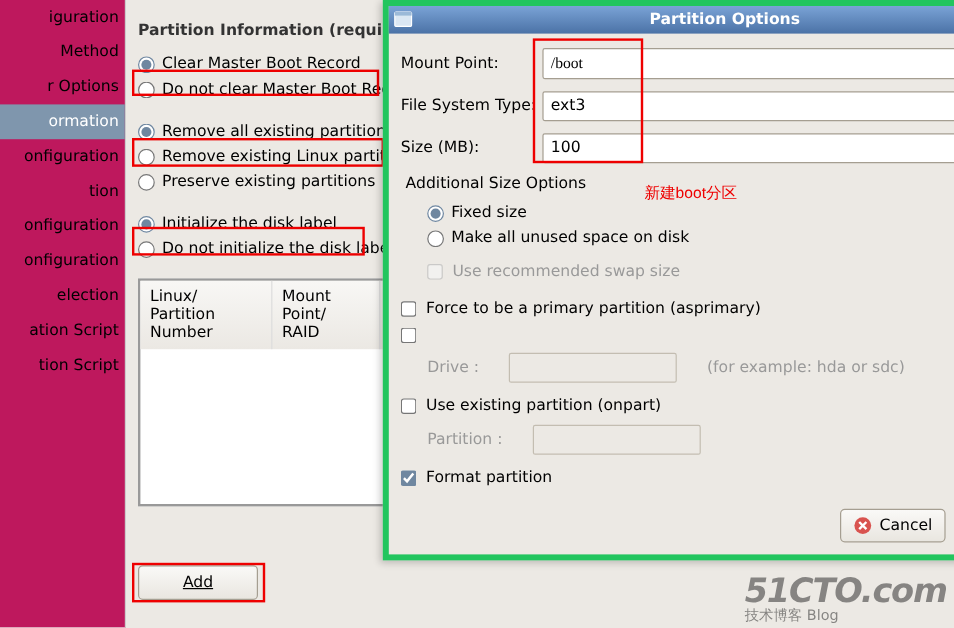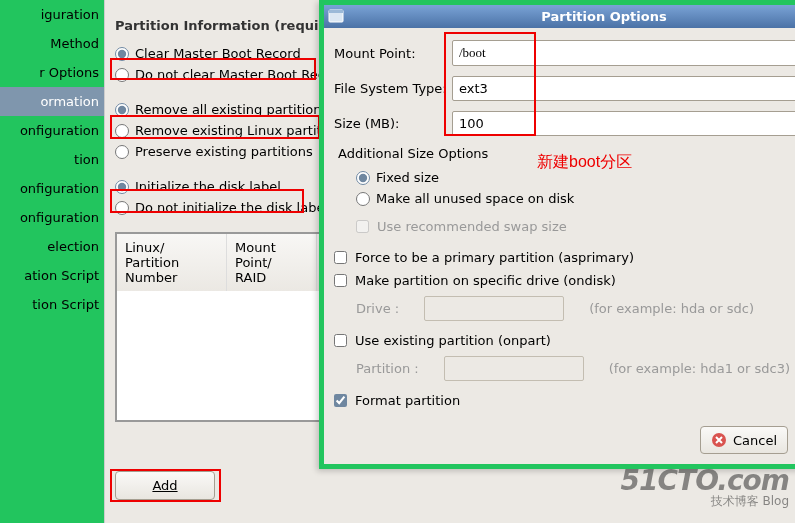--- a/index.html
+++ b/index.html
@@ -1,20 +1,20 @@
 <!DOCTYPE html>
 <html><head>
   <meta charset="utf-8">
   <style>
     * { box-sizing: border-box; margin: 0; padding: 0; font-family: "DejaVu Sans", Arial, sans-serif; font-size: 13px; }
     body { background: #ece9e4; width: 795px; height: 523px; overflow: hidden; position: relative; }
     
     .main-window { display: flex; height: 523px; position: relative; }
     
-    .sidebar { width: 105px; background: #22c55e; border-right: 1px solid #ccc; }
+    .sidebar { width: 105px; background: #be185d; border-right: 1px solid #ccc; }
     .sidebar-item { padding: 7px 5px 7px 5px; cursor: pointer; overflow: hidden; white-space: nowrap; text-align: right; }
     .sidebar-item.active { background: #7f96ad; color: #fff; }
     
     .content { flex: 1; padding: 8px 10px; position: relative; }
     .content-header { font-weight: bold; margin-bottom: 10px; padding-top: 10px; color: #333; }
     
     .radio-group { margin-bottom: 14px; }
     .radio-row { display: flex; align-items: center; padding: 3px 0; gap: 6px; }
     .radio-row input[type=radio] { width: 14px; height: 14px; }
     
@@ -50,22 +50,22 @@
     .dim { color: #999; }
     .disabled input { color: #999; }
     
     .aux-input { border: 1px solid #c3bdb1; border-radius: 2px; padding: 4px 6px; background: #fff; width: 140px; }
     .aux-input.dim-box { background: #ece9e4; color: #aaa; }
     
     .dlg-btns { display: flex; justify-content: flex-end; gap: 8px; padding: 6px 10px 10px; }
     .dlg-btn { background: linear-gradient(#faf9f7,#e9e6e0); border: 1px solid #a59e91; border-radius: 4px; padding: 5px 10px; display: flex; align-items: center; gap: 6px; cursor: pointer; min-width: 78px; justify-content: center; }
     .ico { width: 16px; height: 16px; }
     
-    .annot { position: absolute; color: #e00; font-size: 16px; font-family: sans-serif; }
-    .watermark { position: absolute; right: 6px; bottom: 16px; opacity: .55; text-align: right; line-height: 1; }
+    .annot { position: absolute; color: #e00; font-size: 13px; font-family: sans-serif; }
+    .watermark { position: absolute; right: 6px; bottom: 4px; opacity: .55; text-align: left; line-height: 1; }
     .wm-main { font-size: 28px; font-weight: bold; font-style: italic; color: #333; letter-spacing: -1px; }
     .wm-sub { font-size: 12px; color: #333; }
     
     input[type=checkbox], input[type=radio] { accent-color: #6f87a0; }
     .cb-row { display: flex; align-items: center; gap: 8px; padding: 4px 0; }
     .drive-row { display: flex; align-items: center; gap: 25px; padding: 4px 0 8px; }
     .tri { width:0;height:0;border-left:4px solid transparent;border-right:4px solid transparent;border-top:5px solid #555; }
     .tri-up { border-top:none;border-bottom:4px solid #555;border-left:3px solid transparent;border-right:3px solid transparent; }
     .tri-dn { border-bottom:none;border-top:4px solid #555;border-left:3px solid transparent;border-right:3px solid transparent; }
   </style>
@@ -207,35 +207,33 @@
         </label>
     </div>
 
     <div style="height:8px"></div>
     <label class="cb-row">
         <input type="checkbox" style="">
         <span>Force to be a primary partition (asprimary)</span>
       </label>
     <label class="cb-row">
         <input type="checkbox" style="">
-        <span>Make partition on specific drive (ondisk)</span>
       </label>
     <div class="drive-row sub-indent dim">
       <span>Drive :</span>
       <input class="aux-input dim-box" disabled="" style="">
       <span>(for example: hda or sdc)</span>
     </div>
     <label class="cb-row">
         <input type="checkbox" style="">
         <span>Use existing partition (onpart)</span>
       </label>
     <div class="drive-row sub-indent dim">
       <span>Partition :</span>
       <input class="aux-input dim-box" disabled="" style="">
-      <span>(for example: hda1 or sdc3)</span>
     </div>
     <label class="cb-row">
         <input type="checkbox" checked="" style="">
         <span>Format partition</span>
       </label>
   </div>
   <div class="dlg-btns">
     <div class="dlg-btn">
       <svg class="ico" viewBox="0 0 16 16">
           <circle cx="8" cy="8" r="7" fill="#d9534f"></circle>

